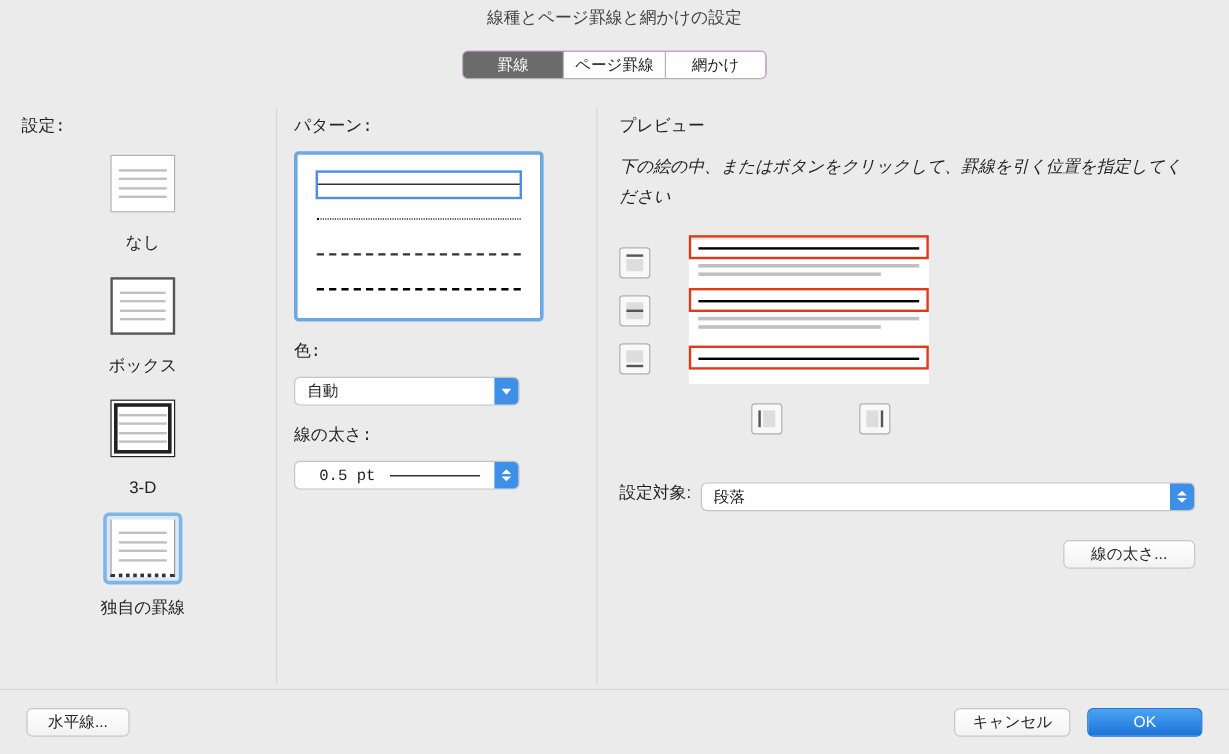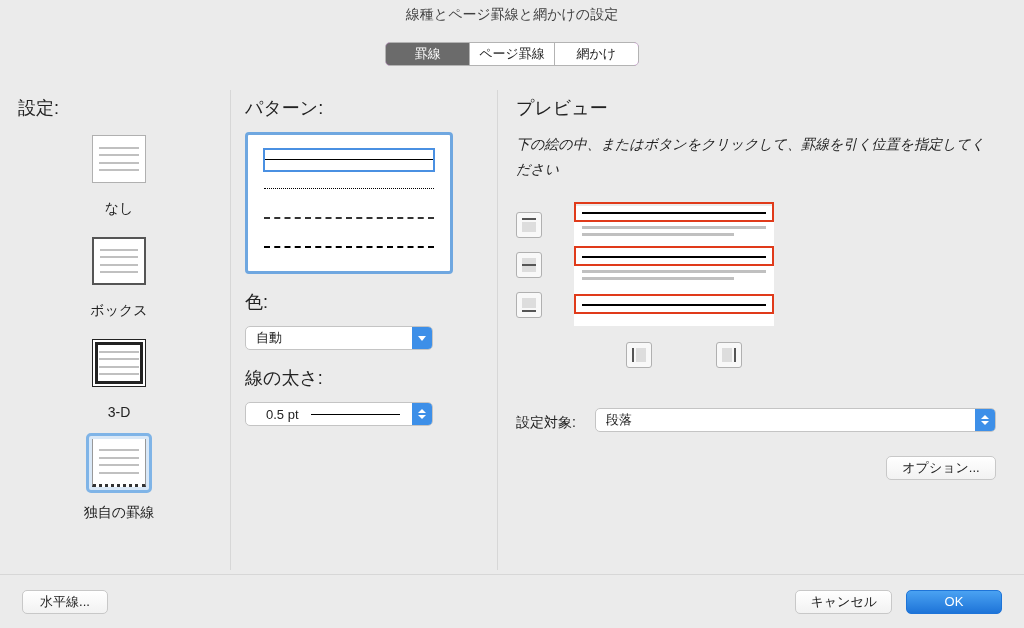--- a/index.html
+++ b/index.html
@@ -40,21 +40,21 @@
   .tab:last-child { border-right: none; }
   .tab.active { background: #6b6b6b; color: #fff; }
   .body {
     position: absolute;
     top: 90px; left: 0; right: 0; bottom: 58px;
     display: flex;
   }
   .col1 { width: 230px; padding: 6px 10px 0 18px; }
   .col2 { width: 268px; padding: 6px 10px 0 14px; border-left: 1px solid #d7d7d7; border-right: 1px solid #d7d7d7; }
   .col3 { flex: 1; padding: 6px 28px 0 18px; }
-  .section-hd { font-size: 18px; margin-bottom: 12px; }
+  .section-hd { font-size: 14px; margin-bottom: 12px; font-family: Liberation Mono, monospace; }
 
   .preset-row {
     display: flex; align-items: center;
     margin-bottom: 16px;
     gap: 14px;
     cursor: pointer;
     flex-direction: column;
   }
   .thumb {
     width: 54px; height: 48px;
@@ -98,20 +98,21 @@
   .mac-select {
     display: inline-flex; align-items: center;
     height: 24px;
     background: #fff;
     border: 1px solid #c4c4c4;
     border-radius: 5px;
     font-size: 13px;
     padding: 0 0 0 10px;
     position: relative;
     cursor: pointer;
+    font-family: Liberation Mono, monospace;
   }
   .mac-select .cap {
     width: 20px; height: 100%;
     background: #3d8fe8;
     border-top-right-radius: 4px;
     border-bottom-right-radius: 4px;
     margin-left: auto;
     display: flex; flex-direction: column; justify-content: center; align-items: center;
     gap: 1px;
   }
@@ -325,31 +326,31 @@
         </div>
         <div class="pv-btn" style="left:200px; top:140px">
           <svg viewBox="0 0 18 18">
               <rect x="2" y="2" width="10" height="14" fill="#ddd"></rect>
               <rect x="14" y="2" width="2" height="14" fill="#555"></rect>
             </svg>
         </div>
       </div>
 
       <div style="height:36px"></div>
-      <div style="display:flex; align-items:flex-end; gap:19px;">
+      <div style="display:flex; align-items:flex-start; gap:8px;">
         <span>設定対象:</span>
         <div class="mac-select" style="flex:1">
           <span>段落</span>
           <span class="cap"></span>
         </div>
       </div>
 
       <div style="display:flex; justify-content:flex-end; margin-top:24px;">
         <div class="mac-btn" style="min-width:110px">
-          <span>オプション...</span>
+          <span>線の太さ...</span>
         </div>
       </div>
     </div>
 
   </div>
 
   <div class="footer">
     <div class="mac-btn">
       <span>水平線...</span>
     </div>

